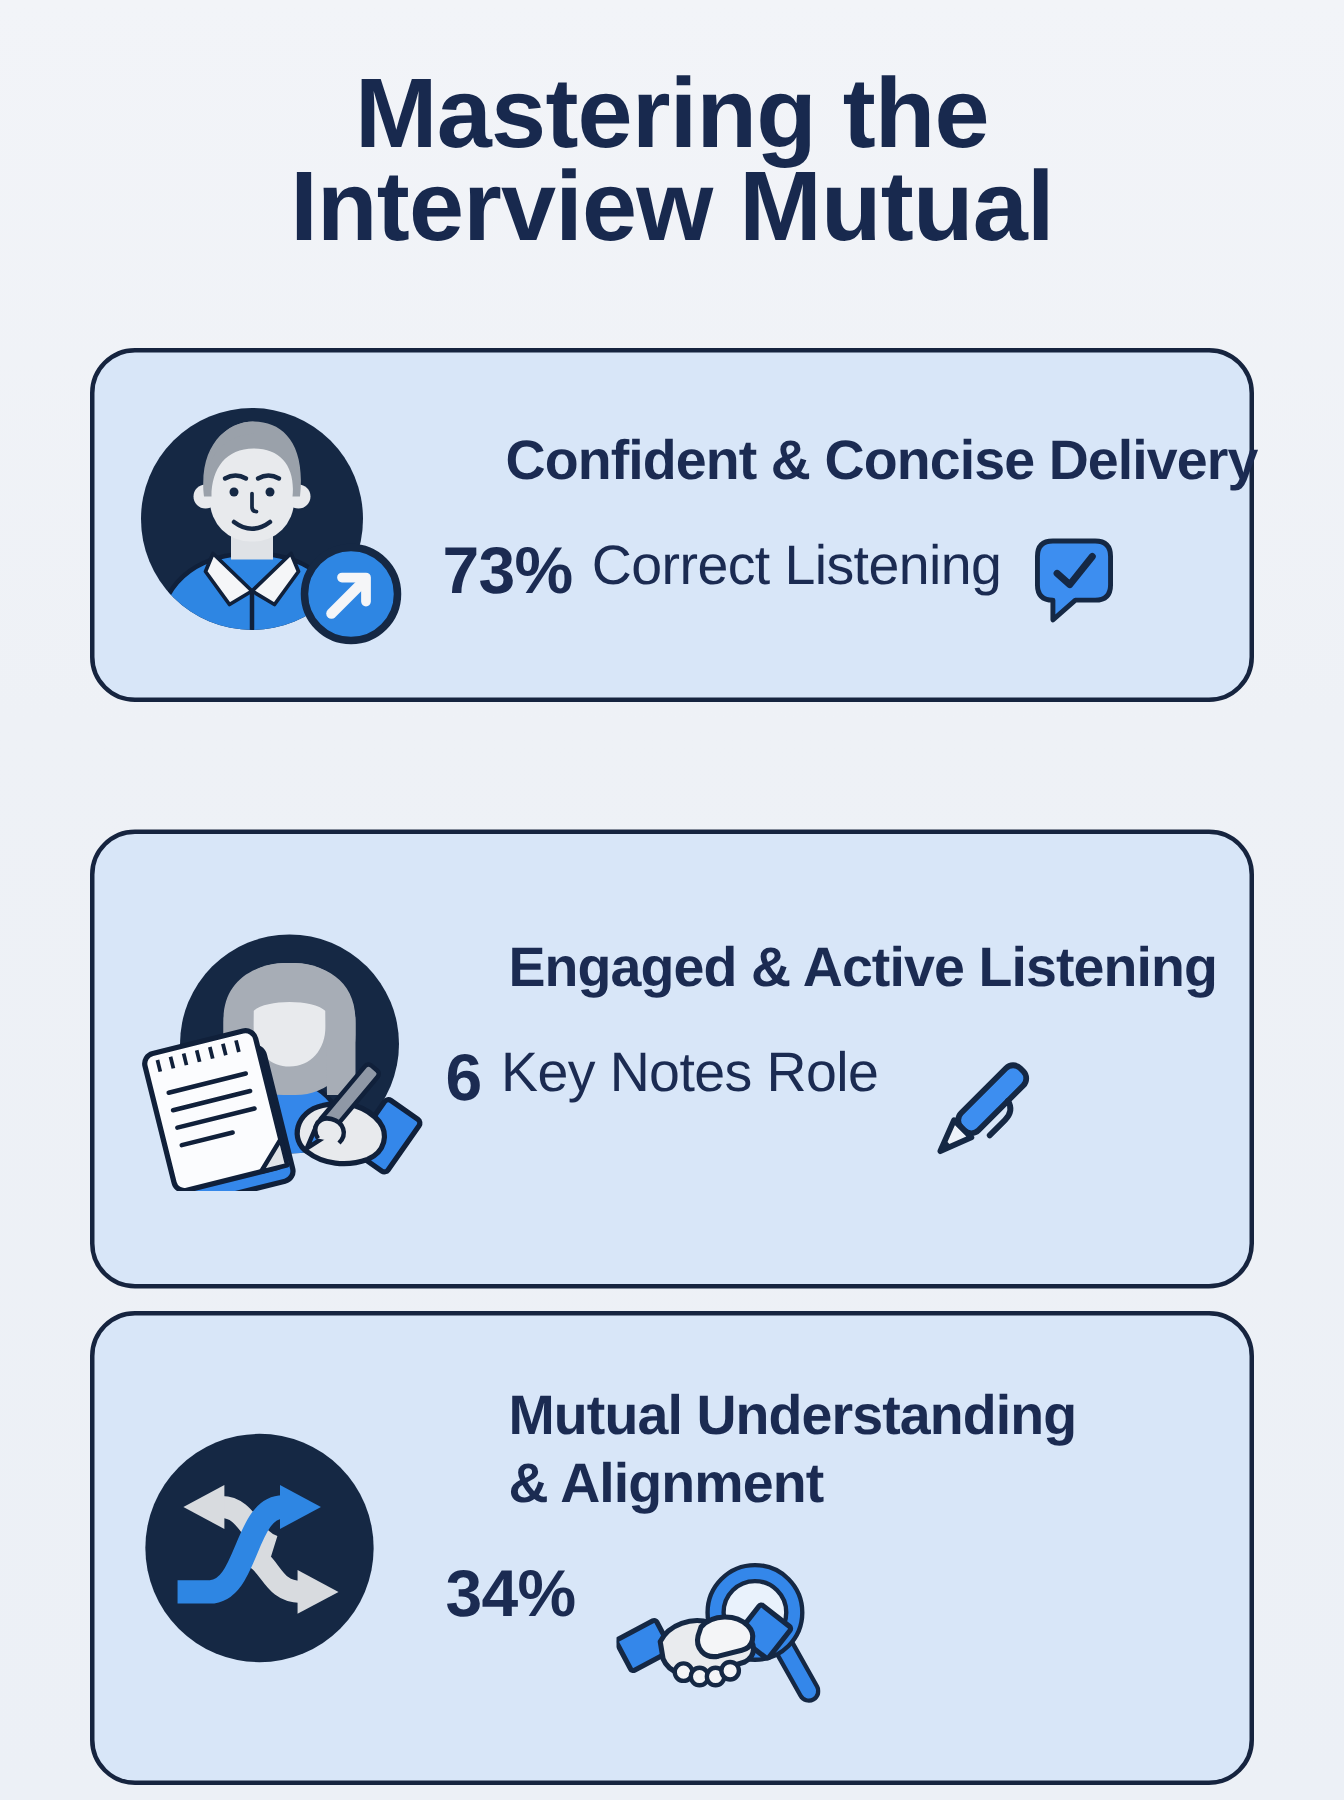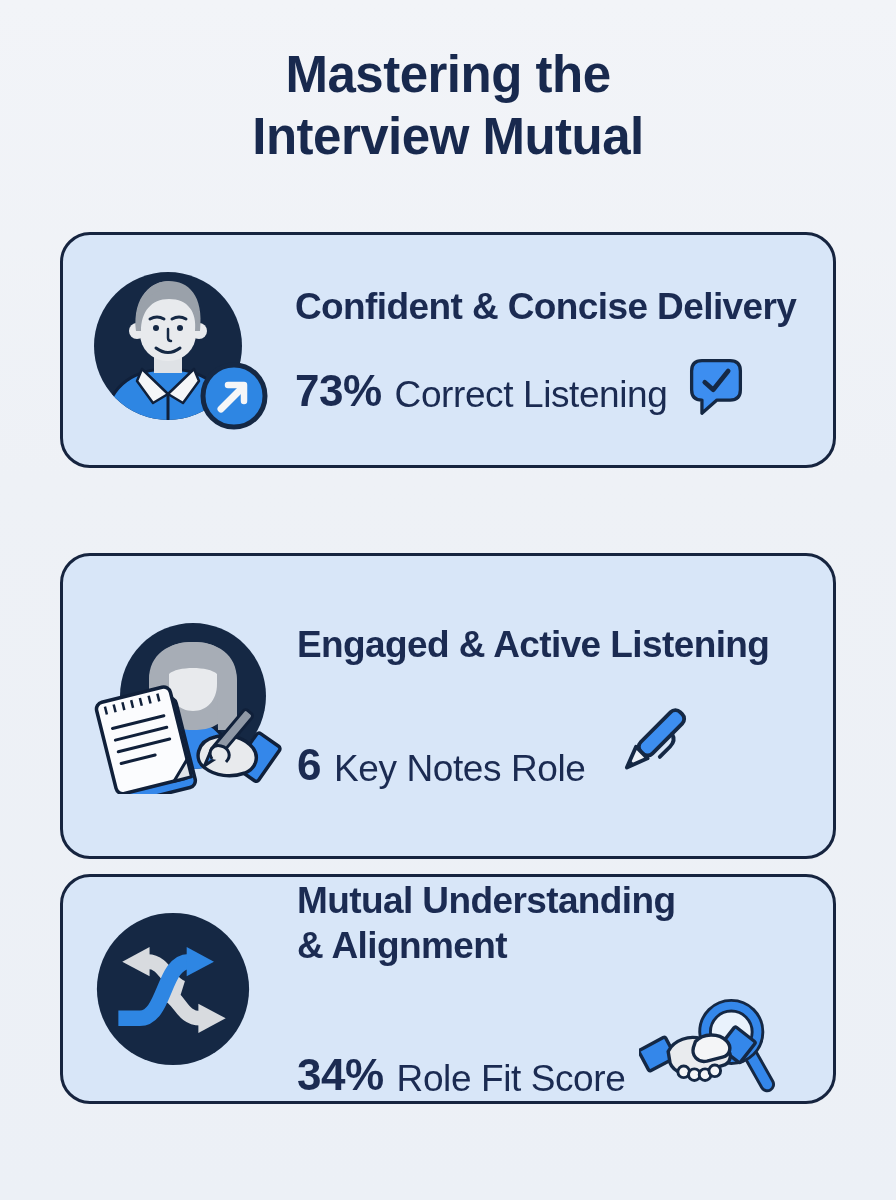--- a/index.html
+++ b/index.html
@@ -11,44 +11,44 @@
   *{margin:0;padding:0;box-sizing:border-box;}
   html,body{width:896px;height:1200px;overflow:hidden;}
   body{
     position:relative;
     background:linear-gradient(180deg,#f2f4f8 0%, var(--page-bg,#eef1f6) 40%, #ecf0f6 100%);
     font-family:"Liberation Sans", sans-serif;
     color:var(--body-text,#1b2b52);
   }
   .title{
     position:absolute; top:44px; left:0; right:0;
-    text-align:center; font-size:51px; line-height:62px;
+    text-align:center; font-size:66px; line-height:62px;
     font-weight:800; letter-spacing:-0.5px; color:var(--title-text,#18294e);
   }
   .card{
     position:absolute; left:60px; width:776px;
     background:var(--card-bg,#d8e6f8);
     border:3px solid var(--card-border,#16243f);
     border-radius:30px;
     display:flex; align-items:center;
   }
   .card-1{top:232px; height:236px; padding:0 20px 0 28px;}
   .card-2{top:553px; height:306px; padding:0 20px 0 22px;}
-  .card-3{top:874px; height:230px; padding:0 20px 0 30px;}
+  .card-3{top:874px; height:316px; padding:0 20px 0 30px;}
   .icon-box{flex:0 0 auto; display:flex; align-items:center;}
   .card-1 .icon-box{margin-right:26px;}
   .card-2 .icon-box{margin-right:14px;}
   .card-3 .icon-box{margin-right:44px;}
   .text-col{flex:1 1 auto; display:flex; flex-direction:column; justify-content:center;}
   .heading{
     font-size:37px; font-weight:600; letter-spacing:-0.6px;
-    color:var(--body-text,#1b2b52); white-space:nowrap; line-height:1.22;
+    color:var(--body-text,#1b2b52); white-space:nowrap; line-height:1.22;margin-left:42px;
   }
   .card-3 .heading{white-space:normal; max-width:410px;}
-  .stat-row{display:flex; align-items:flex-end; margin-top:27px;}
+  .stat-row{display:flex; align-items:flex-start; margin-top:27px;}
   .stat-num{font-size:44px; font-weight:800; letter-spacing:-0.5px; margin-right:13px;}
   .stat-label{font-size:37px; font-weight:500; letter-spacing:-0.4px; white-space:nowrap;}
   .stat-icon{display:flex; align-items:center;}
   .stat-icon svg{display:block;}
   .card-1 .stat-icon{margin-left:18px;}
   .card-2 .stat-icon{margin-left:20px;}
   .card-3 .stat-icon{margin-left:14px;}
 </style>
 </head>
 <body>
@@ -180,21 +180,20 @@
       <path d="M74,86 C90,91 90,112 110,112" stroke="#d8dbdf" stroke-width="15" fill="none"></path>
       <polygon points="108,97 108,127 136,112" fill="#d8dbdf"></polygon>
       <path d="M26,112 L48,112 C74,112 72,54 98,54" stroke="#2e86e3" stroke-width="16" fill="none"></path>
       <polygon points="96,39 96,69 124,54" fill="#2e86e3"></polygon>
     </svg>
   </div>
   <div class="text-col">
     <div class="heading">Mutual Understanding &amp; Alignment</div>
     <div class="stat-row">
       <span class="stat-num">34%</span>
-      <span class="stat-label">Role Fit Score</span>
       <span class="stat-icon">
         <svg viewBox="0 0 140 108" width="136" height="105" aria-hidden="true">
           <line x1="114" y1="60" x2="132" y2="92" stroke="#152844" stroke-width="16" stroke-linecap="round"></line>
           <line x1="114" y1="60" x2="132" y2="92" stroke="#3487ea" stroke-width="10" stroke-linecap="round"></line>
           <circle cx="95" cy="38" r="27" fill="#e9f2fc" stroke="#3487ea" stroke-width="11"></circle>
           <circle cx="95" cy="38" r="32.5" fill="none" stroke="#152844" stroke-width="3"></circle>
           <circle cx="95" cy="38" r="21.5" fill="none" stroke="#152844" stroke-width="3"></circle>
           <g transform="rotate(-28 20 60)">
               <rect x="3" y="48" width="31" height="24" rx="2" fill="#3487ea" stroke="#152844" stroke-width="3.5"></rect>
             </g>

